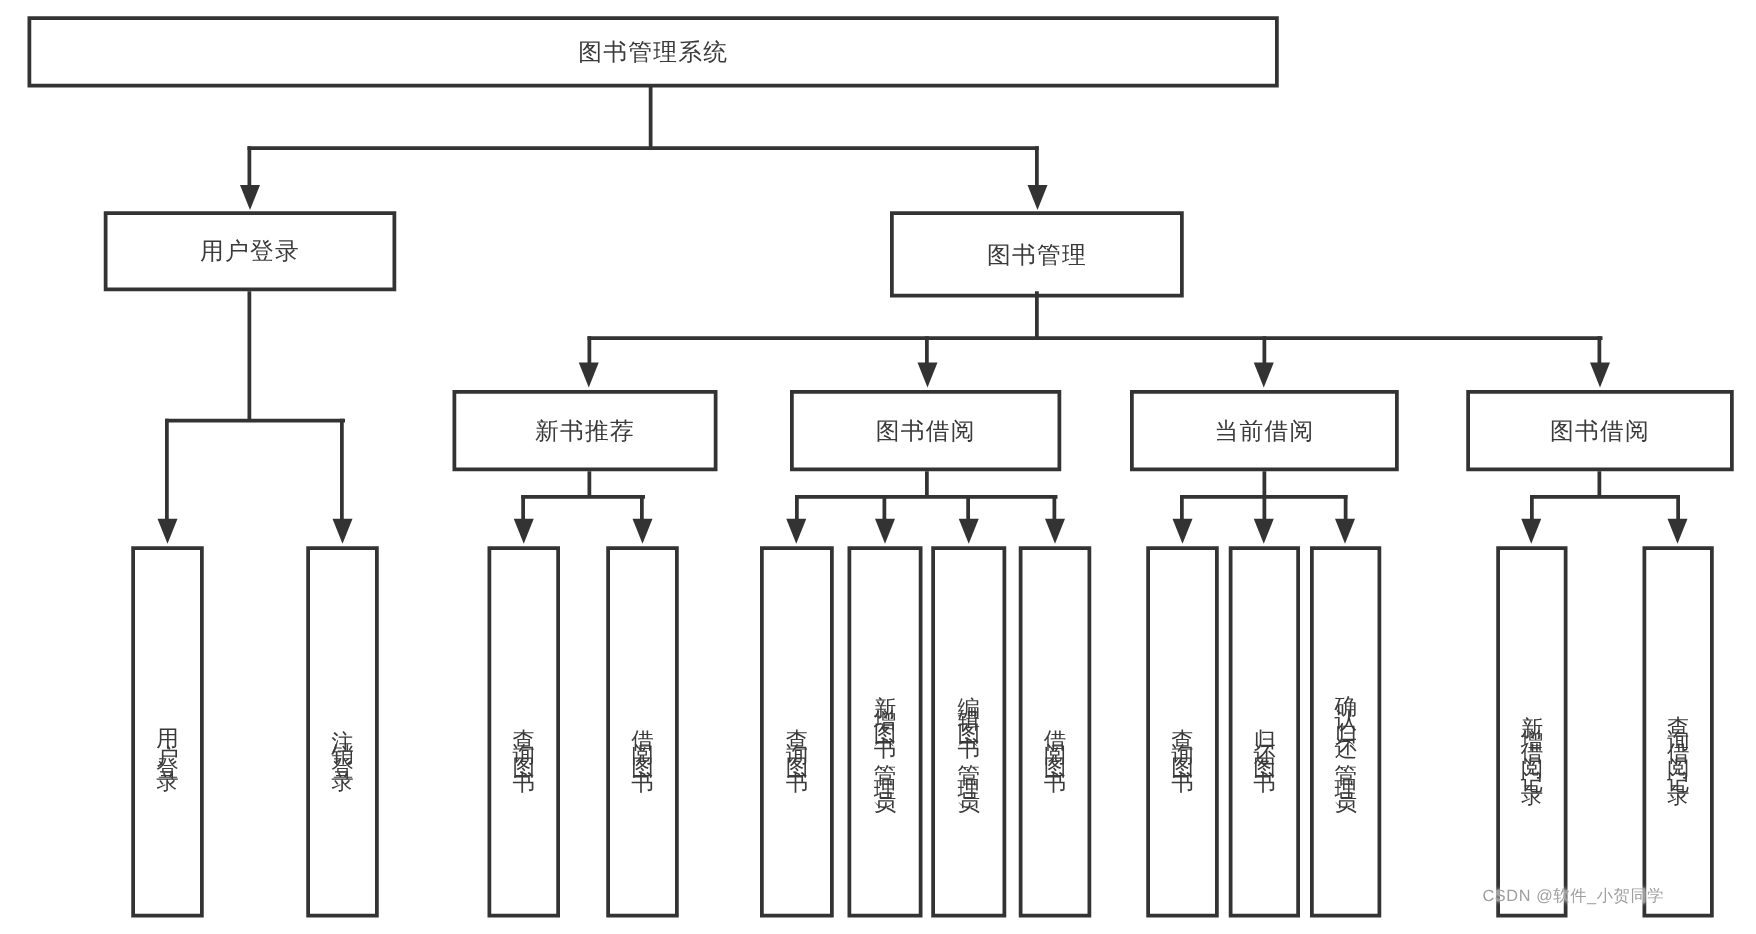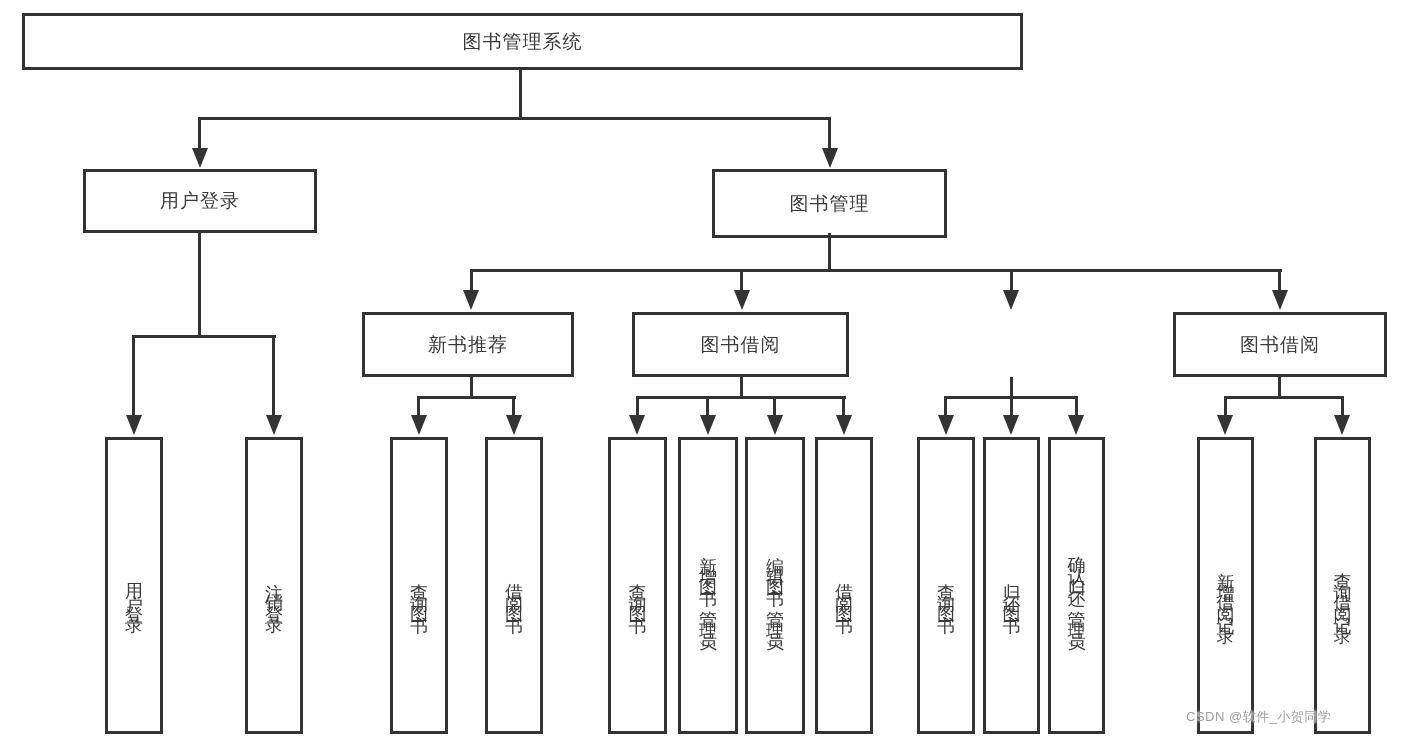--- a/index.html
+++ b/index.html
@@ -88,20 +88,21 @@
   <div class="line" style="left:740px;top:269px;width:3px;height:26px;"></div>
   <div class="line" style="left:1010px;top:269px;width:3px;height:26px;"></div>
   <div class="line" style="left:1278px;top:269px;width:3px;height:26px;"></div>
   <div class="arr" style="left:463px;top:290px;"></div>
   <div class="arr" style="left:734px;top:290px;"></div>
   <div class="arr" style="left:1003px;top:290px;"></div>
   <div class="arr" style="left:1272px;top:290px;"></div>
 
   <div class="node" style="left:362px;top:312px;width:212px;height:65px;">新书推荐</div>
   <div class="node" style="left:632px;top:312px;width:217px;height:65px;">图书借阅</div>
+  <div class="node" style="left:904px;top:312px;width:215px;height:65px;">当前借阅</div>
   <div class="node" style="left:1173px;top:312px;width:214px;height:65px;">图书借阅</div>
 
   <div class="line" style="left:470px;top:377px;width:3px;height:21px;"></div>
   <div class="line" style="left:417px;top:396px;width:99px;height:3px;"></div>
   <div class="line" style="left:417px;top:396px;width:3px;height:24px;"></div>
   <div class="line" style="left:512px;top:396px;width:3px;height:24px;"></div>
   <div class="arr" style="left:411px;top:415px;"></div>
   <div class="arr" style="left:506px;top:415px;"></div>
 
   <div class="line" style="left:740px;top:377px;width:3px;height:21px;"></div>

